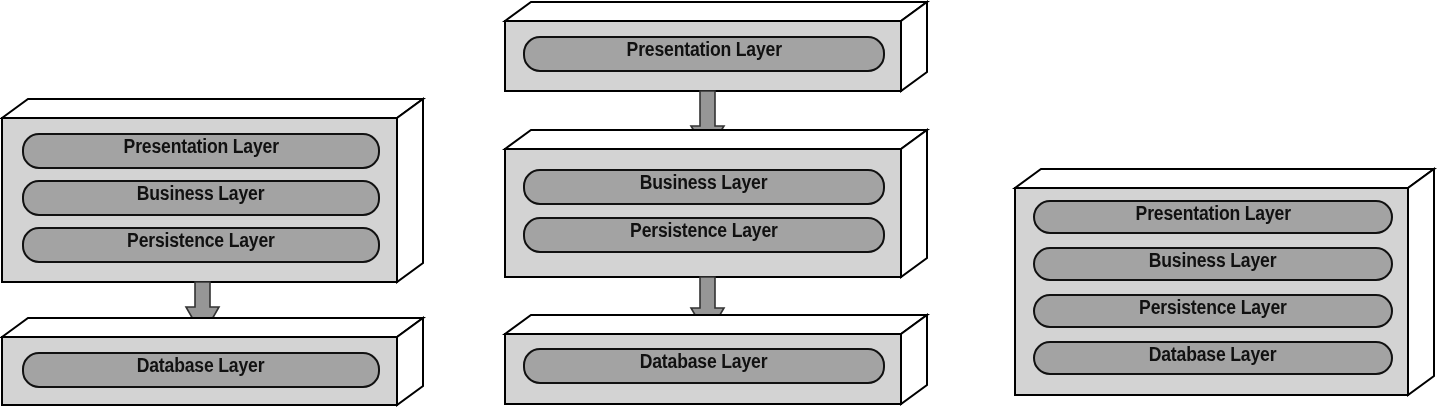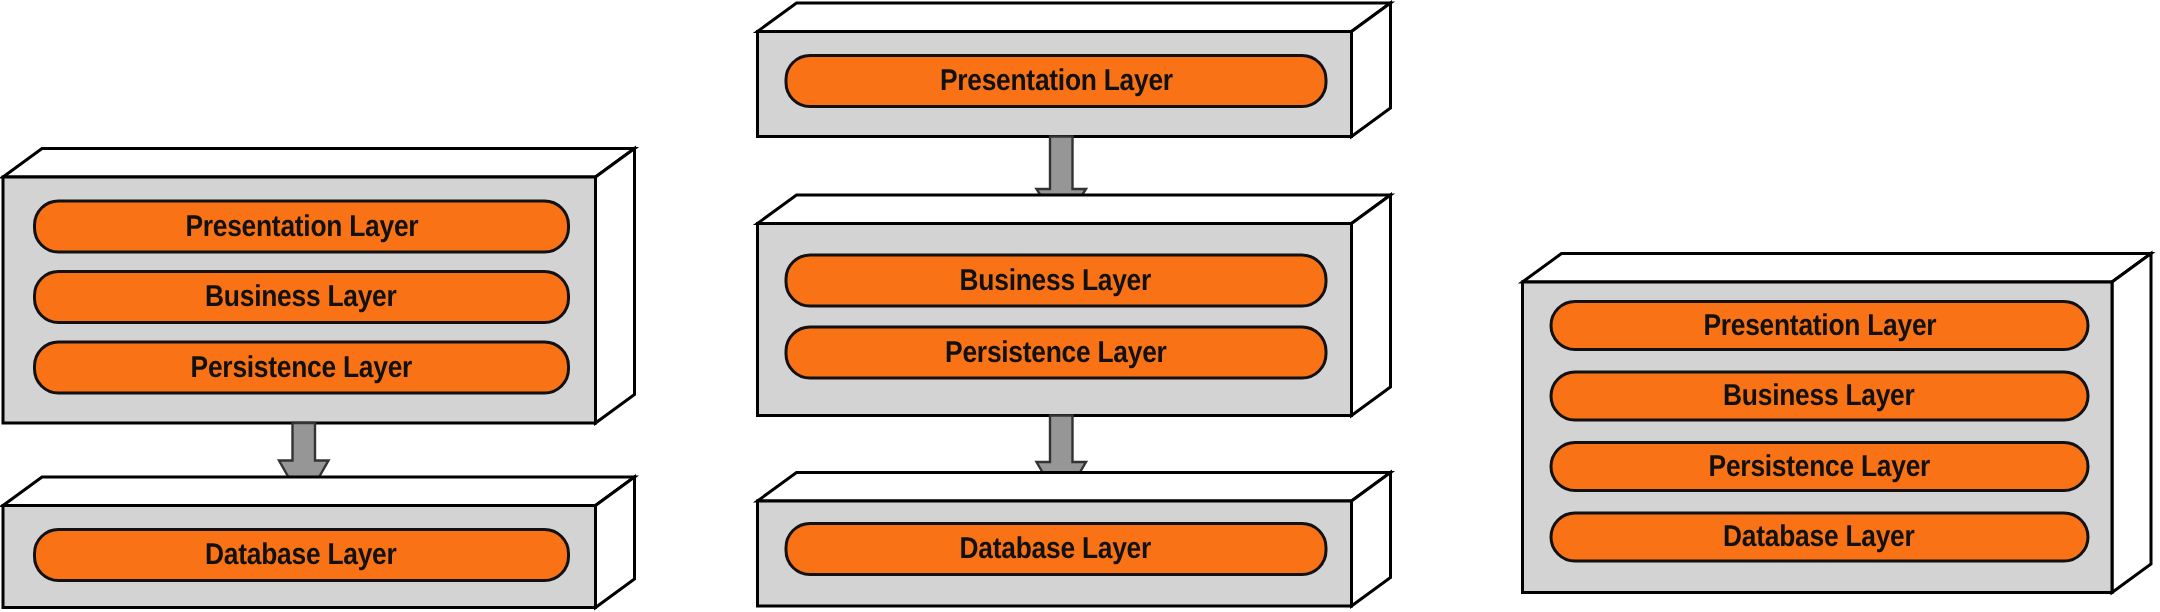--- a/index.html
+++ b/index.html
@@ -9,24 +9,24 @@
     background:#ffffff;
     font-family:"Liberation Sans",sans-serif;
     overflow:hidden;
   }
   .box3d{position:absolute;}
   .box3d svg{position:absolute;left:0;top:0;overflow:visible;display:block;}
   .face-top,.face-right{fill:#ffffff;stroke:#000000;stroke-width:2;stroke-linejoin:miter;}
   .face-front{fill:#d3d3d3;stroke:#000000;stroke-width:2;}
   .pill{
     position:absolute;
-    background:#f97316;
+    background:#a3a3a3;
     border:2px solid #111111;
     border-radius:17px;
-    display:flex;align-items:center;justify-content:center;
+    display:flex;justify-content:center;
     box-sizing:border-box;
   }
   .pill span{
     font-size:20px;font-weight:600;color:#111111;
     white-space:nowrap;letter-spacing:-0.2px;
     transform:scaleX(0.88);
   }
   .arrow{position:absolute;overflow:visible;}
   .arrow polygon{fill:#969696;stroke:#333333;stroke-width:1.6;stroke-linejoin:miter;}
 </style>

